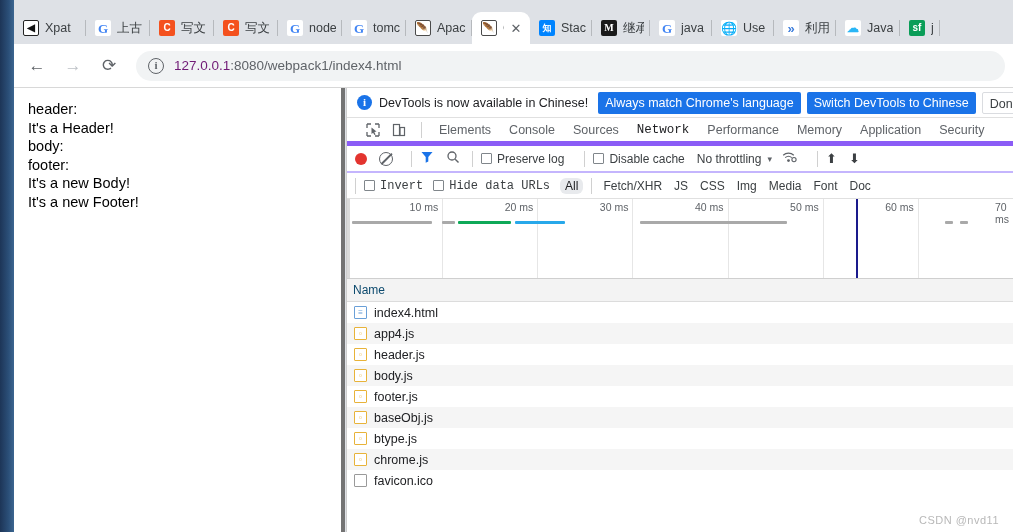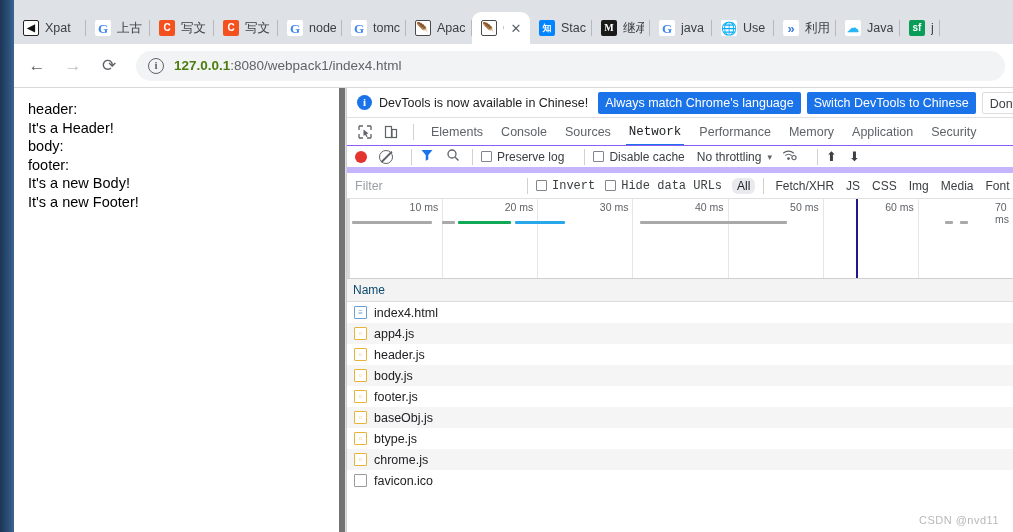--- a/index.html
+++ b/index.html
@@ -106,28 +106,28 @@
     margin-left: 6px;
   }
   #omnibox .infoicon {
     width: 16px; height: 16px; margin-right: 10px;
     border: 1.4px solid #5f6368; border-radius: 50%;
     color: #5f6368; font-size: 11px; line-height: 13px; text-align: center;
     font-family: "Liberation Serif", serif; font-weight: bold;
     flex: 0 0 16px;
   }
   #url { font-size: 13.5px; color: #5f6368; white-space: nowrap; }
-  #url b { color: #4d7c0f; font-weight: 700; }
+  #url b { color: #701a75; font-weight: 400; }
 
   
   #viewport {
     position: absolute; left: 14px; top: 88px;
     width: 331px; height: 444px;
     background: #ffffff;
-    border-right: 6px solid #737373;
+    border-right: 4px solid #737373;
     padding: 12px 0 0 14px;
     font-size: 14.5px;
     line-height: 18.5px;
     color: #000;
   }
   #viewport div { white-space: nowrap; }
 
   
   #devtools {
     position: absolute; left: 346px; top: 88px;
@@ -159,22 +159,22 @@
     font-size: 12.5px; line-height: 22px;
     border-radius: 2px; margin-right: 6px;
     flex: 0 0 auto;
   }
   .ibtn.primary { background: #1a73e8; color: #ffffff; }
   .ibtn.plain { background: #ffffff; color: #3c4043; border: 1px solid #dadce0; }
 
   #dt-tabs {
     height: 28px; flex: 0 0 28px;
     display: flex; align-items: center;
-    border-bottom: 1px solid #8b5cf6;
-    padding-left: 6px;
+    border-bottom: 5px solid #8b5cf6;
+    padding-left: 14px;
     overflow: hidden; white-space: nowrap;
   }
   .dt-iconbtn {
     width: 24px; height: 22px;
     display: flex; align-items: center; justify-content: center;
     color: #5f6368; margin-right: 2px; flex: 0 0 24px;
   }
   .vsep { width: 1px; height: 16px; background: #d0d0d0; margin: 0 8px; flex: 0 0 1px; }
   .dt-tab {
     font-size: 12.5px; color: #5f6368;
@@ -183,21 +183,21 @@
   }
   .dt-tab.active { color: #202124; font-family: Liberation Mono, monospace; }
   .dt-tab.active::after {
     content: ""; position: absolute; left: 6px; right: 6px; bottom: 0;
     height: 2px; background: #1a73e8;
   }
 
   #net-toolbar {
     height: 27px; flex: 0 0 27px;
     display: flex; align-items: center;
-    border-bottom: 6px solid #c4b5fd;
+    border-bottom: 2px solid #c4b5fd;
     padding-left: 8px;
     overflow: hidden; white-space: nowrap;
   }
   .record-dot {
     width: 12px; height: 12px; border-radius: 50%;
     background: #e3342f; flex: 0 0 12px; margin-right: 12px;
   }
   .clear-ico {
     width: 14px; height: 14px; border: 1.6px solid #5f6368; border-radius: 50%;
     position: relative; flex: 0 0 14px; margin-right: 10px;
@@ -467,21 +467,20 @@
           <circle cx="6.5" cy="10.6" r="1.4" fill="#5f6368"></circle>
           <circle cx="12" cy="9.6" r="2.1" stroke="#5f6368" stroke-width="1.1" fill="none"></circle>
         </svg>
       </div>
       <div class="vsep"></div>
       <div class="arrow-ico">⬆</div>
       <div class="arrow-ico">⬇</div>
     </div>
 
     <div id="filterbar">
-      <input id="filterinput" type="text" placeholder="Filter" style="">
       <div class="vsep"></div>
       <div class="cb"></div>
       <div class="ftxt">Invert</div>
       <div class="cb"></div>
       <div class="ftxt">Hide data URLs</div>
       <div id="type-filters" style="display:flex;align-items:center;">
           <div class="ftype sel">All</div>
           <div class="vsep" style="margin: 0px 6px;"></div>
           <div class="ftype">Fetch/XHR</div>
           <div class="ftype">JS</div>

